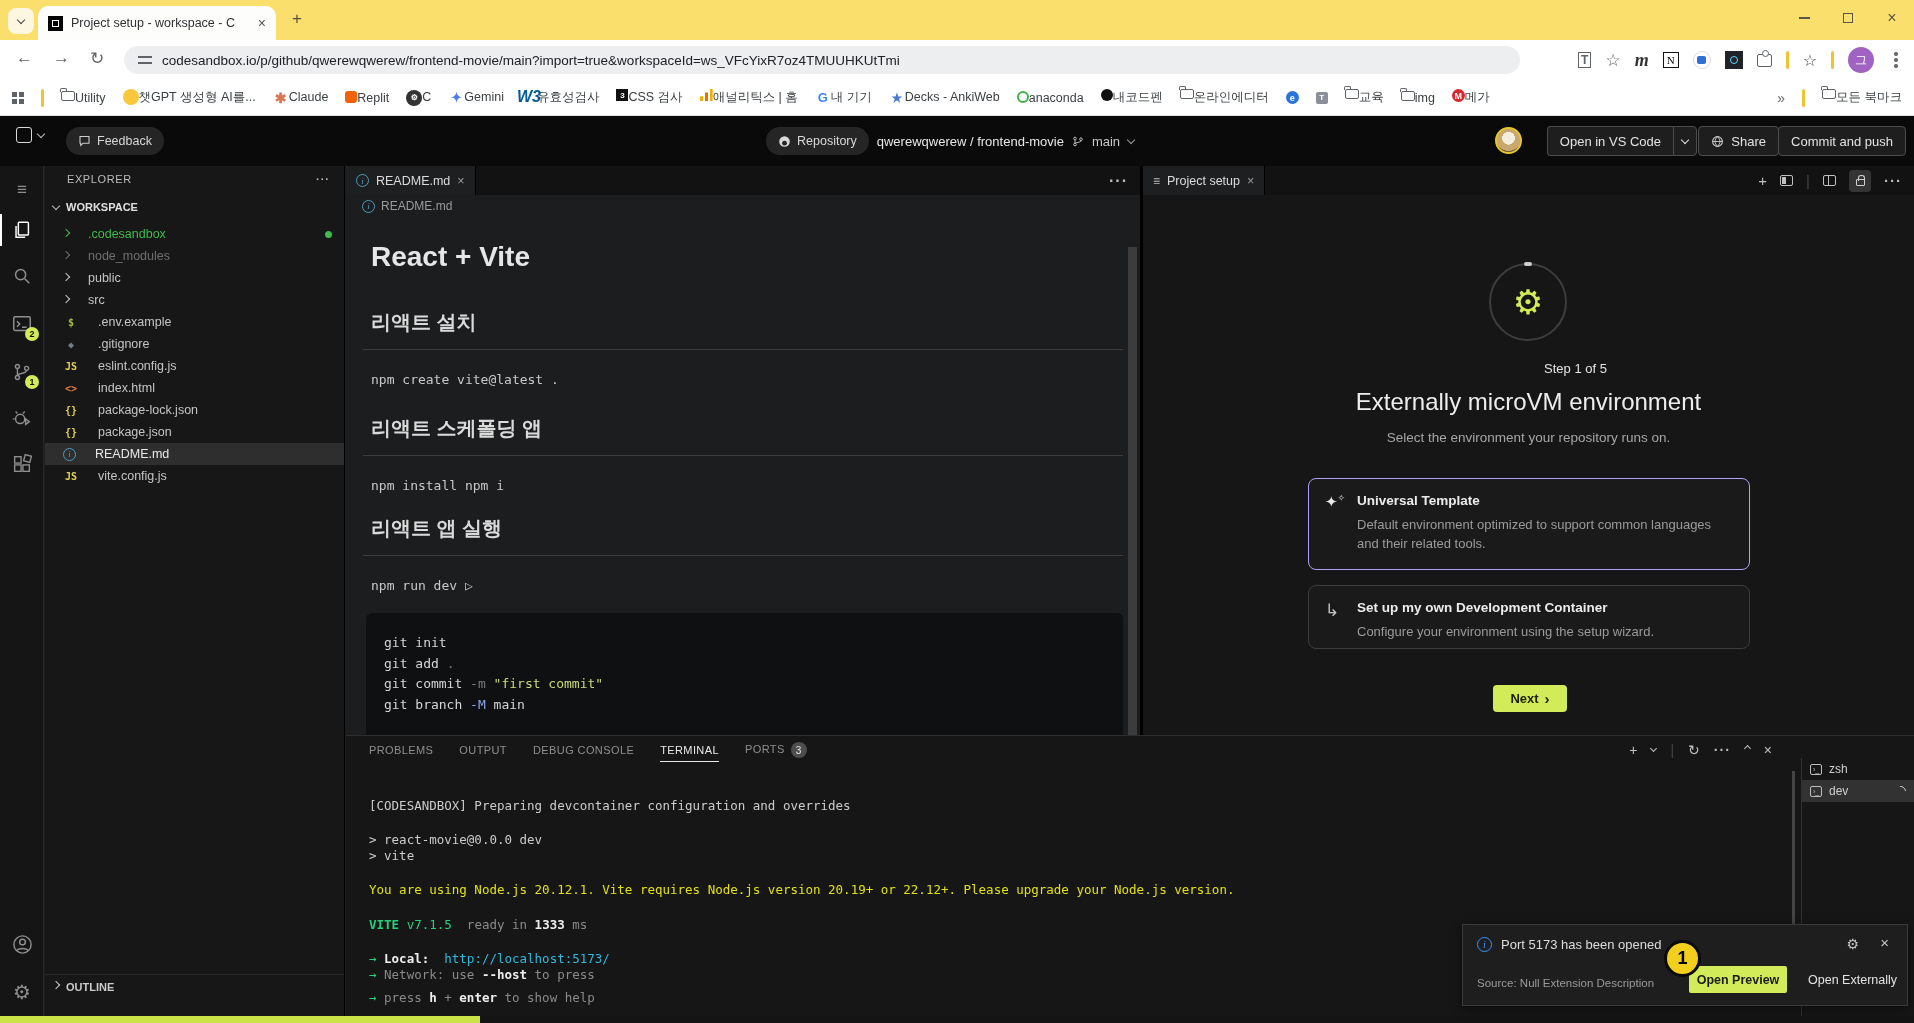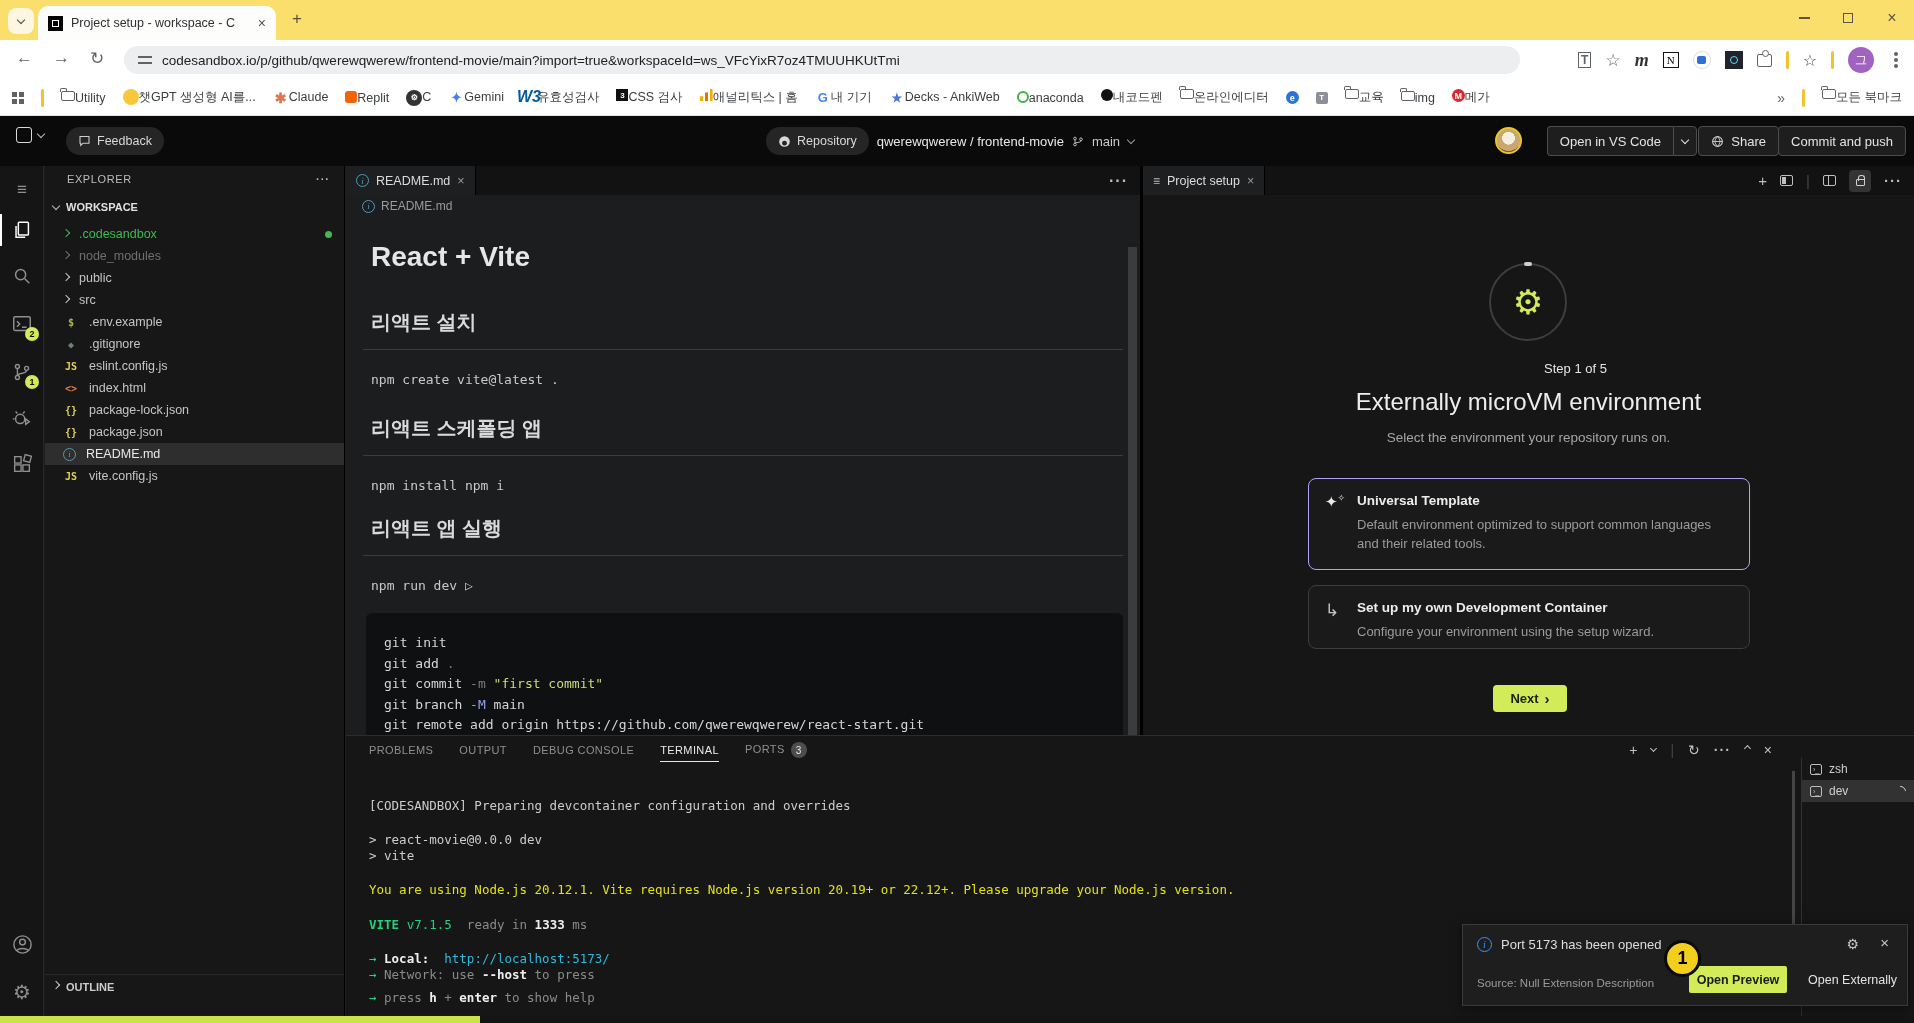--- a/index.html
+++ b/index.html
@@ -71,21 +71,21 @@
   .act{position:absolute;left:0;width:44px;height:40px;display:flex;align-items:center;justify-content:center;color:#8f8f8f}
   .act.active{color:#ffffff}
   .act.active::before{content:"";position:absolute;left:0;top:4px;bottom:4px;width:2px;background:#fff}
   .badge{position:absolute;right:5px;bottom:3px;min-width:14px;height:14px;border-radius:8px;background:#d2ec59;color:#111;font-size:9px;font-weight:bold;display:flex;align-items:center;justify-content:center;padding:0 3px}
 
   
   .sidebar{position:absolute;left:45px;top:166px;width:300px;height:850px;background:#171717;border-right:1px solid #000}
   .exp-head{position:absolute;left:0;top:0;width:100%;height:26px;display:flex;align-items:center;padding:0 14px 0 22px;color:#bdbdbd;font-size:11px;letter-spacing:.6px}
   .dots{color:#bdbdbd;letter-spacing:1px;font-weight:bold}
   .ws-row{position:absolute;left:0;top:30px;width:100%;height:22px;display:flex;align-items:center;gap:7px;padding-left:8px;color:#e0e0e0;font-size:11px;font-weight:bold}
-  .frow{position:absolute;left:0;width:100%;height:22px;display:flex;align-items:center;gap:10px;padding-left:18px;color:#c5c5c5;font-size:12.5px}
+  .frow{position:absolute;left:0;width:100%;height:22px;display:flex;align-items:center;gap:19px;padding-left:18px;color:#c5c5c5;font-size:12.5px}
   .frow.sel{background:#2e2e2e;color:#e8e8e8}
   .fico{width:16px;display:inline-flex;justify-content:center;font-size:10px;font-weight:bold;font-family:"DejaVu Sans Mono",monospace;flex:none}
   .dotmod{position:absolute;right:12px;width:7px;height:7px;border-radius:50%;background:#3fb950}
   .outline-row{position:absolute;left:0;bottom:18px;width:100%;height:24px;border-top:1px solid #2a2a2a;display:flex;align-items:center;gap:7px;padding-left:8px;color:#cccccc;font-size:11px;font-weight:bold}
 
   
   .editor-group{position:absolute;left:346px;top:166px;width:794px;height:569px;background:#1b1d1e}
   .tabbar{position:absolute;left:0;top:0;width:100%;height:29px;background:#121212;display:flex}
   .etab{height:29px;background:#1d1f20;display:flex;align-items:center;gap:7px;padding:0 10px;color:#dcdcdc;font-size:12.5px;border-right:1px solid #000}
   .iinfo{width:13px;height:13px;border-radius:50%;border:1.3px solid #519aba;color:#519aba;font-size:9px;font-style:italic;display:inline-flex;align-items:center;justify-content:center;font-family:"Liberation Serif",serif;flex:none}
@@ -492,21 +492,20 @@
       <div class="hr" style="top:238px"></div>
       <div class="codeline mono" style="top:261px">npm install  npm i</div>
       <div class="h2" style="top:298px">리액트 앱 실행</div>
       <div class="hr" style="top:338px"></div>
       <div class="codeline mono" style="top:361px"><span>npm run dev</span> <span>▷</span></div>
       <div class="codeblock mono">
         <div><span>git init</span></div>
         <div><span>git add </span><span class="tk-dim">.</span></div>
         <div><span>git commit </span><span class="tk-dim">-m </span><span class="tk-str">"first commit"</span></div>
         <div><span>git branch </span><span class="tk-flag">-M </span><span>main</span></div>
-        <div><span>git remote add origin https://github.com/qwerewqwerew/react-start.git</span></div>
       </div>
       <div class="escroll"></div>
     </div>
   </div>
 
   <div class="vdivider"></div>
 
   <div class="right-group">
     <div class="tabbar">
       <div class="etab">

